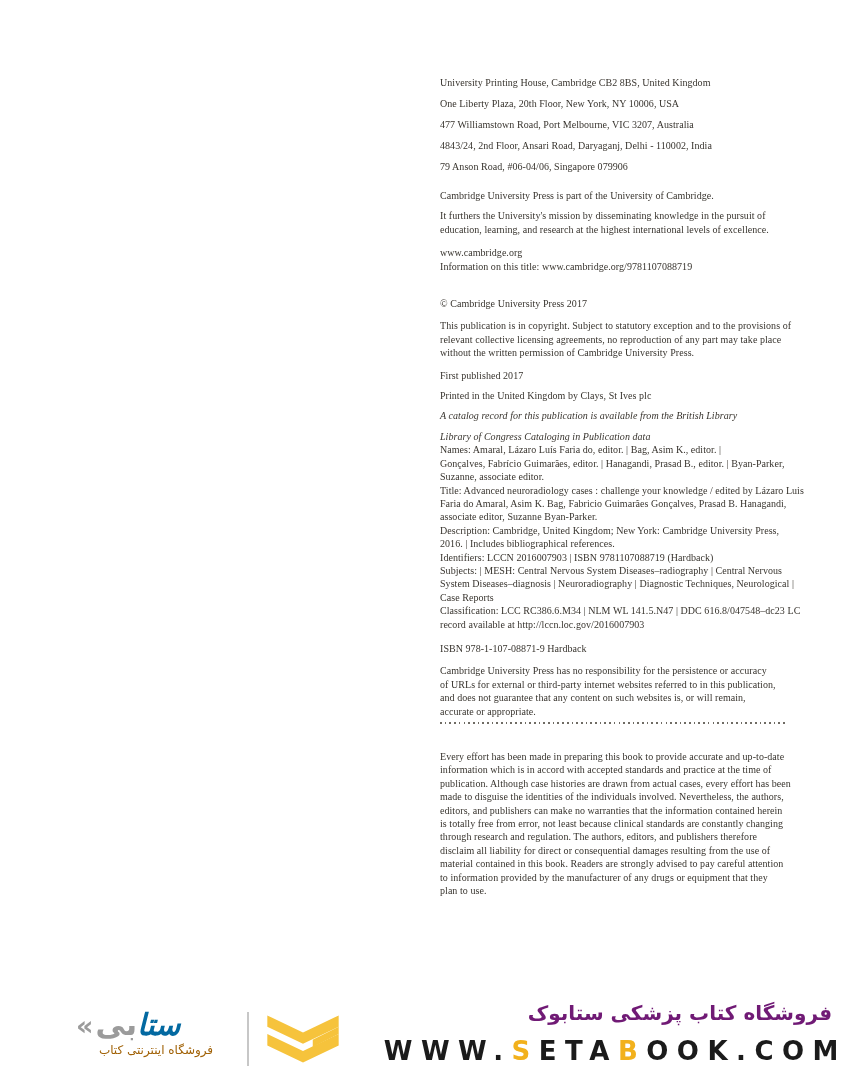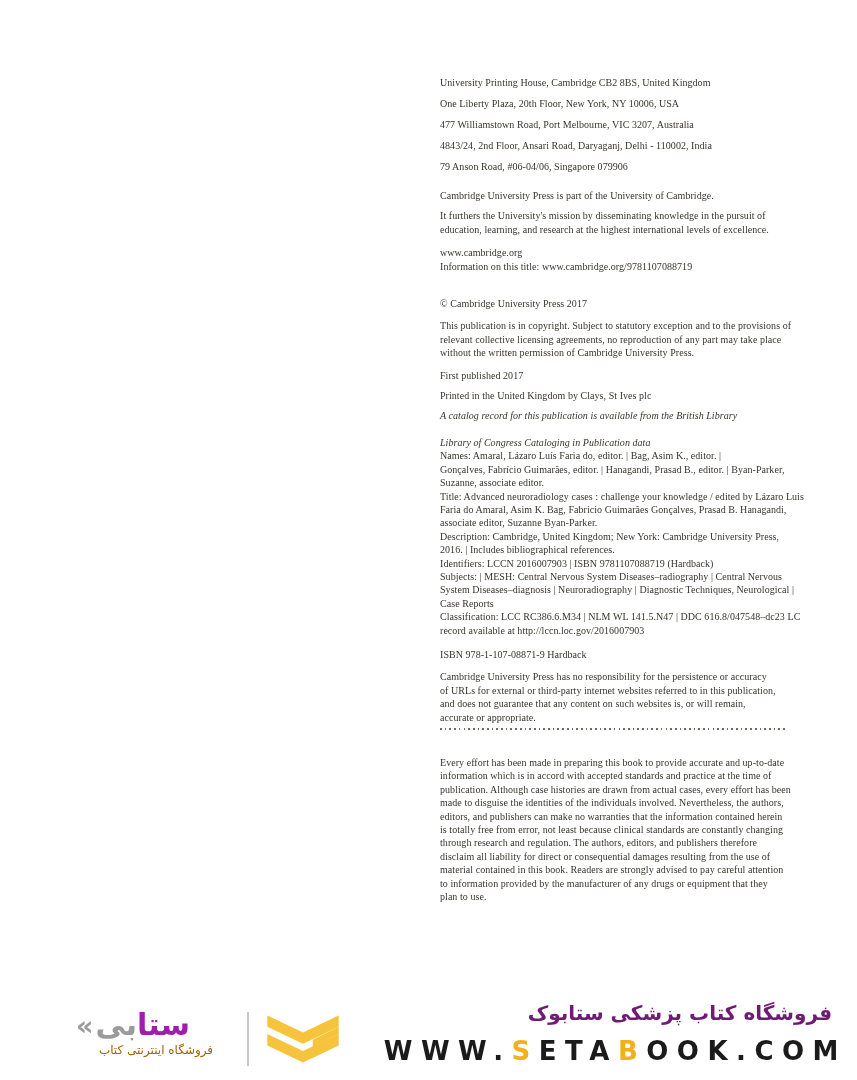--- a/index.html
+++ b/index.html
@@ -18,36 +18,36 @@
   .logo-line2{font-size:11px;font-weight:bold;letter-spacing:1.7px;line-height:12px;margin-top:1px;}
   .addr{margin-bottom:7.6px;}
   .addr-last{margin-bottom:16px;}
   .p-partof{margin-bottom:6.6px;}
   .p-mission{margin-bottom:10px;}
   .p-web{margin-bottom:24px;}
   .p-copy{margin-bottom:9px;}
   .p-rights{margin-bottom:9px;}
   .p-first{margin-bottom:7px;}
   .p-printed{margin-bottom:7px;}
-  .p-catalog{margin-bottom:13px;font-style:italic;}
+  .p-catalog{margin-bottom:7px;font-style:italic;}
   .loc-heading{font-style:italic;}
   .p-loc{margin-bottom:11px;}
   .p-isbn{margin-bottom:9px;}
   .p-urldisc{margin-bottom:4px;}
   .dotted{
     height:2px;width:348px;margin:0 0 26px 0;
     background:repeating-linear-gradient(90deg,#6f6b64 0 1.6px,transparent 1.6px 4.7px);
   }
   
   .footer{position:absolute;left:0;top:995px;width:857px;height:85px;background:#ffffff;}
   .slogo{position:absolute;left:76px;top:14px;}
   .slogo-row{display:flex;align-items:center;font-family:"DejaVu Sans",sans-serif;font-weight:bold;}
   .guillemet{color:#9b9b9b;font-size:27px;line-height:27px;margin-right:2px;}
   .wm-gray{color:#9b9b9b;font-size:30px;line-height:32px;}
-  .wm-yellow{color:#a21caf;font-size:30px;line-height:32px;}
+  .wm-yellow{color:#0369a1;font-size:30px;line-height:32px;font-style:italic;}
   .slogo-caption{
     font-family:"DejaVu Sans",sans-serif;color:#a16207;font-size:12px;
     margin-top:2px;text-align:center;width:160px;
   }
   .divider{position:absolute;left:247px;top:17px;width:2px;height:54px;background:#c7c7c7;}
   .emblem{position:absolute;left:262px;top:18px;}
   .store-title{
     position:absolute;right:25px;top:6px;
     font-family:"DejaVu Sans",sans-serif;font-weight:bold;font-size:20px;color:#701a75;
     direction:rtl;

